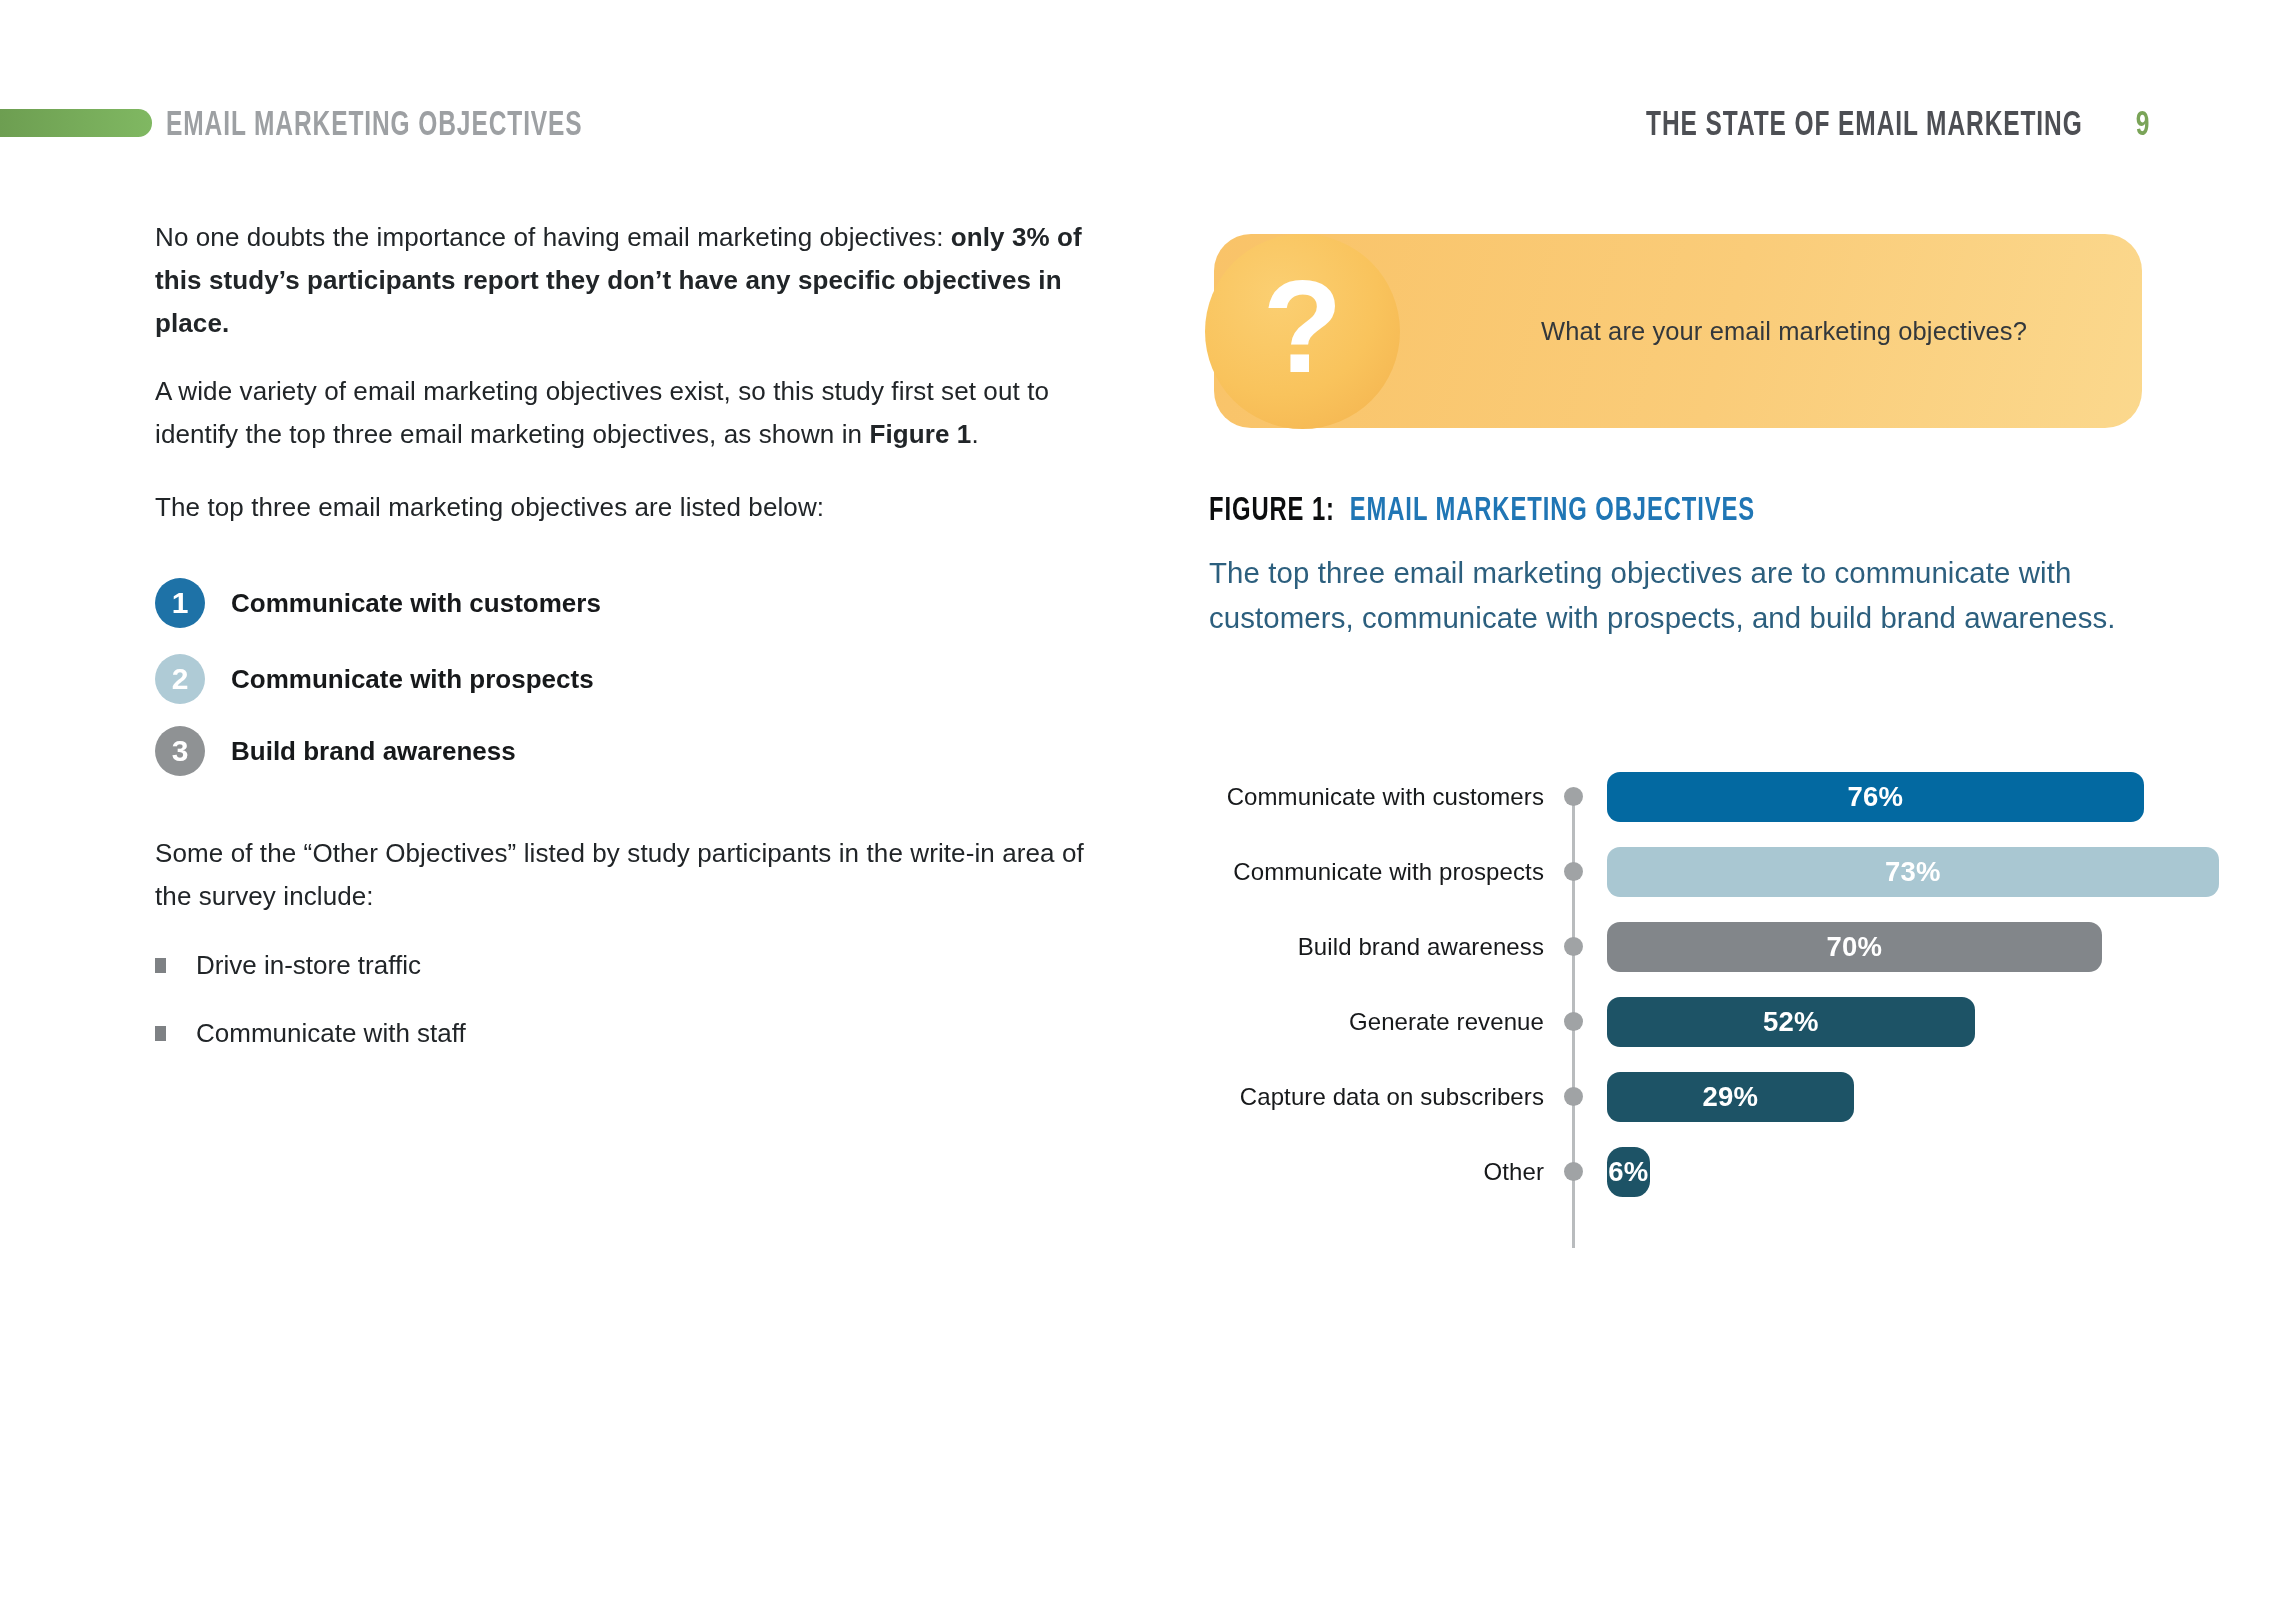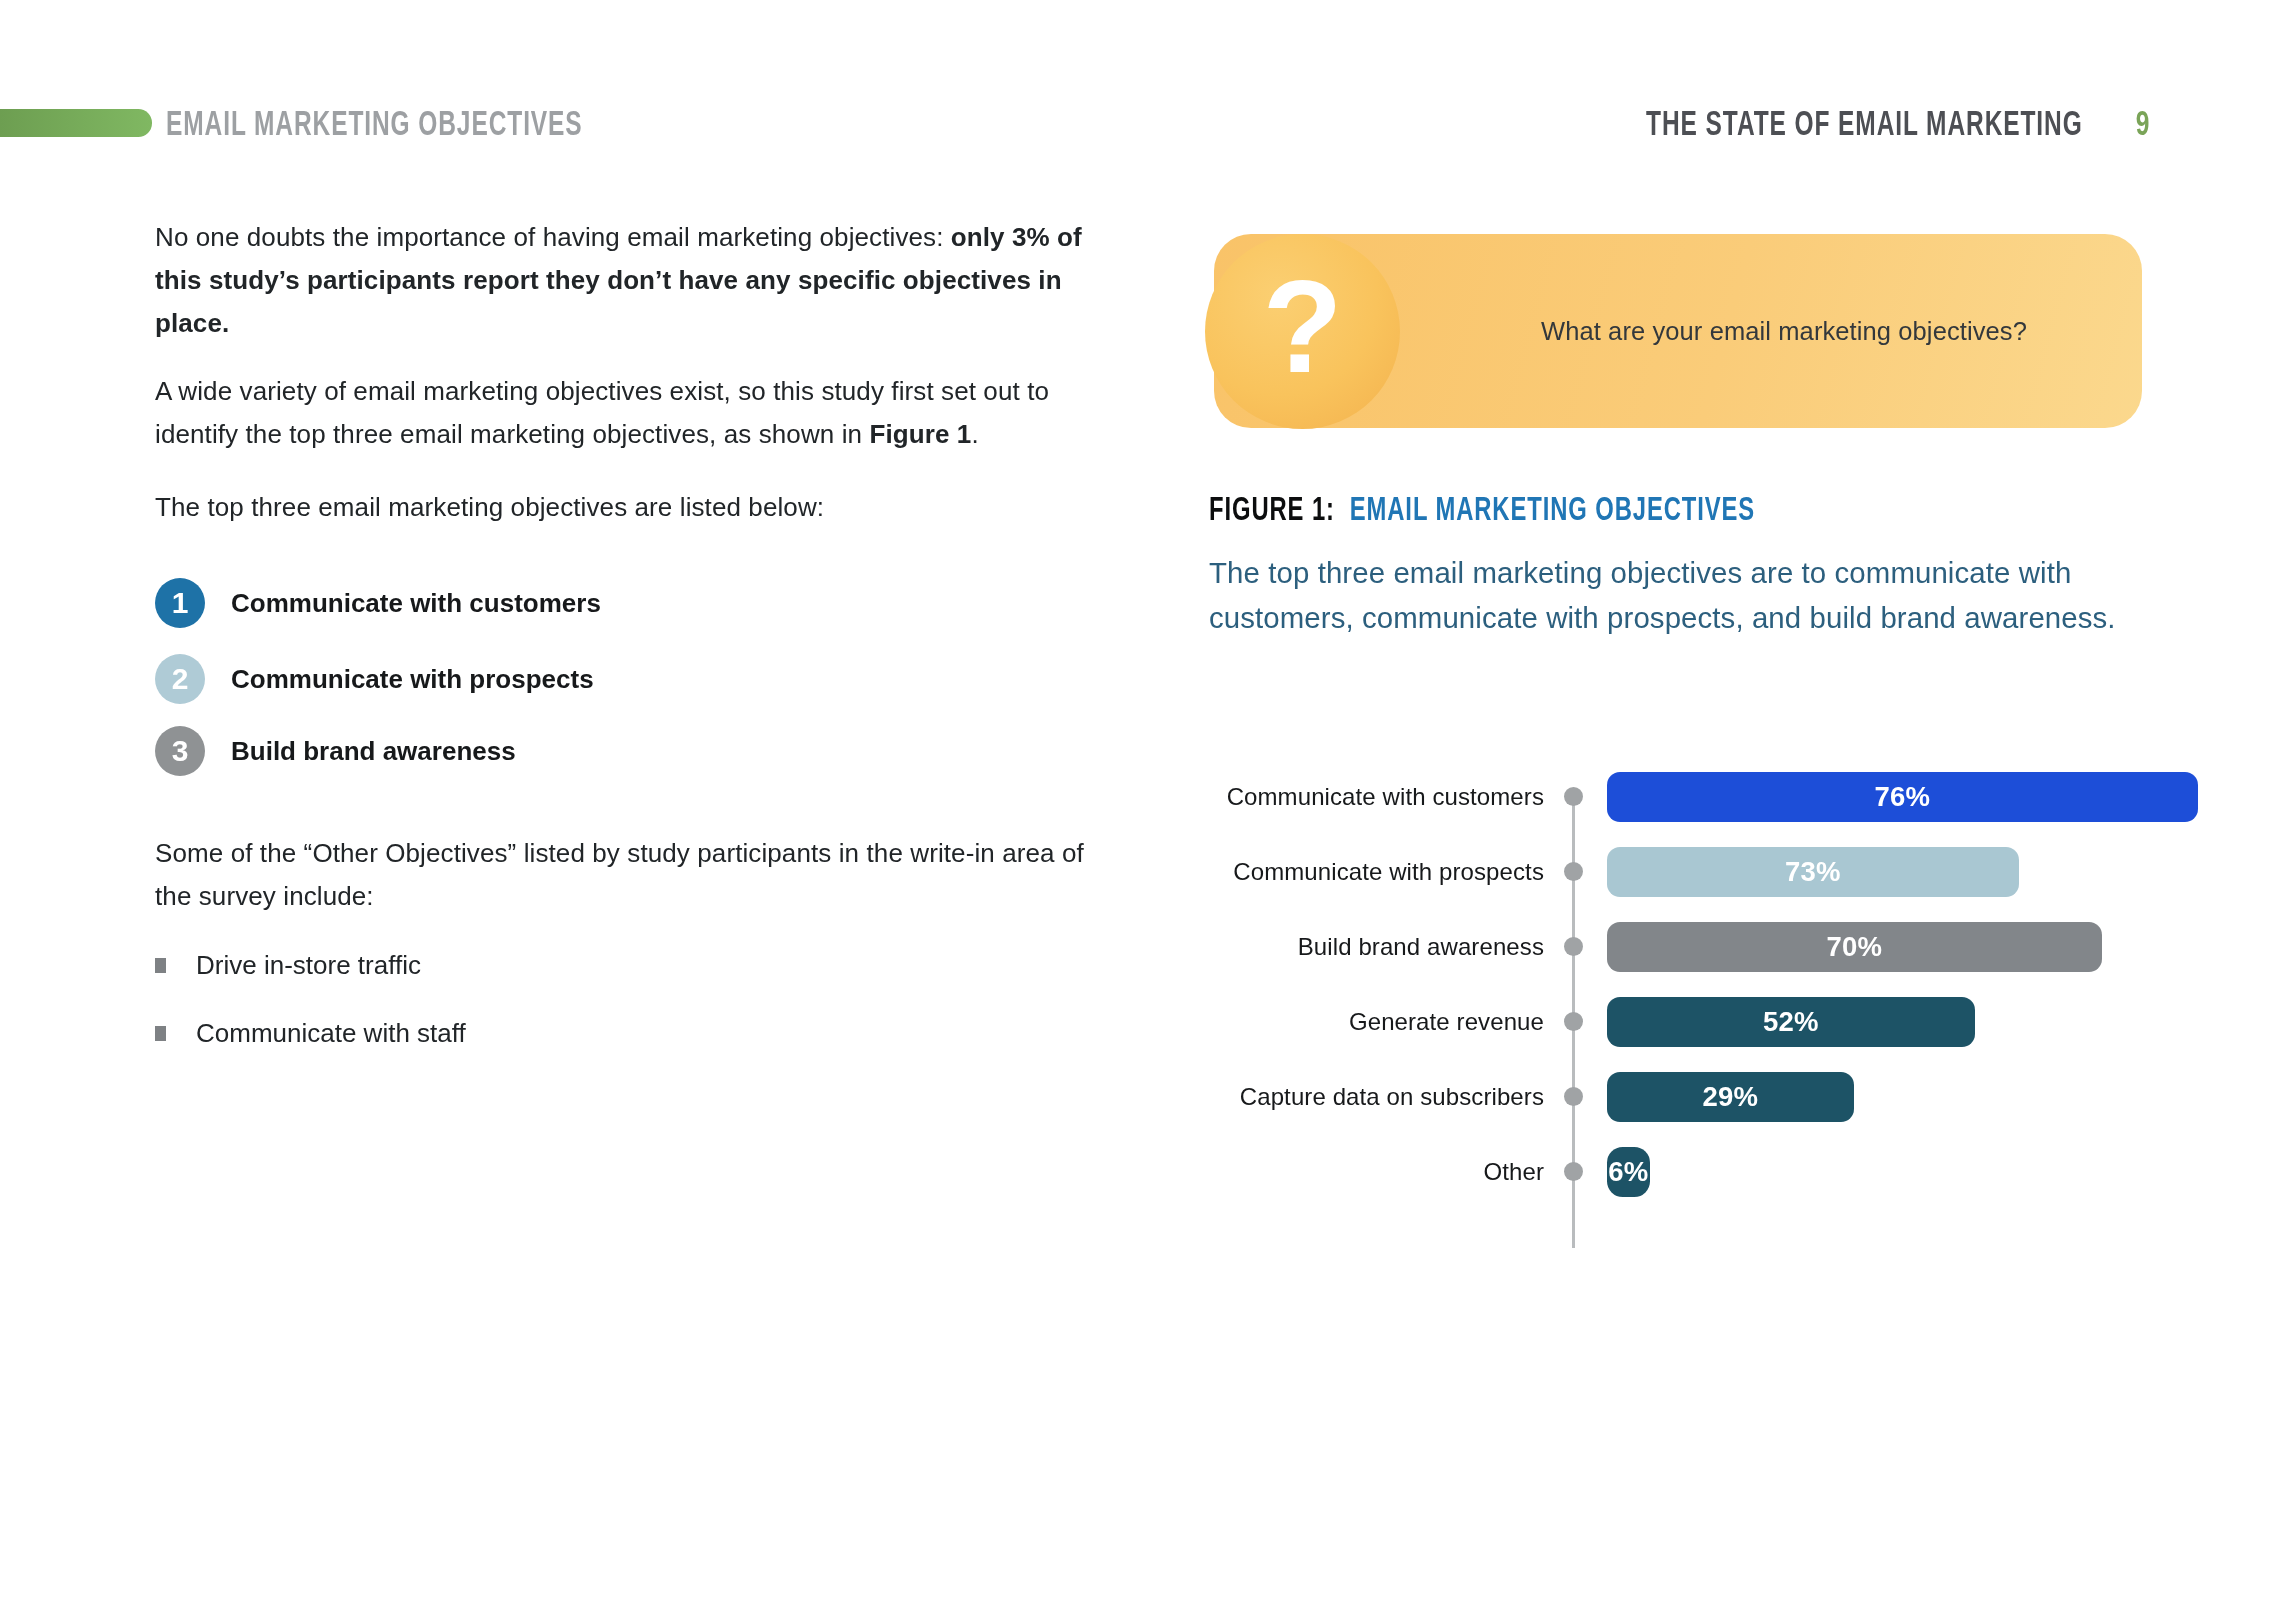--- a/index.html
+++ b/index.html
@@ -196,32 +196,32 @@
 
   <div class="chart">
     <div class="axis-line"></div>
     <div id="chart-rows">
         <div class="chart-row">
           <div class="bar-label">Communicate with customers</div>
           <div class="axis-cell">
             <span class="axis-dot"></span>
           </div>
           <div class="bar-area">
-            <div class="bar" style="width: 591px; background: #1d4ed8; border-radius: 13px;">
+            <div class="bar" style="width: 537px; background: #0369a1; border-radius: 13px;">
               <span class="value-in">76%</span>
             </div>
           </div>
         </div>
         <div class="chart-row">
           <div class="bar-label">Communicate with prospects</div>
           <div class="axis-cell">
             <span class="axis-dot"></span>
           </div>
           <div class="bar-area">
-            <div class="bar" style="width: 412px; background: rgb(169, 199, 210); border-radius: 13px;">
+            <div class="bar" style="width: 612px; background: rgb(169, 199, 210); border-radius: 13px;">
               <span class="value-in">73%</span>
             </div>
           </div>
         </div>
         <div class="chart-row">
           <div class="bar-label">Build brand awareness</div>
           <div class="axis-cell">
             <span class="axis-dot"></span>
           </div>
           <div class="bar-area">

